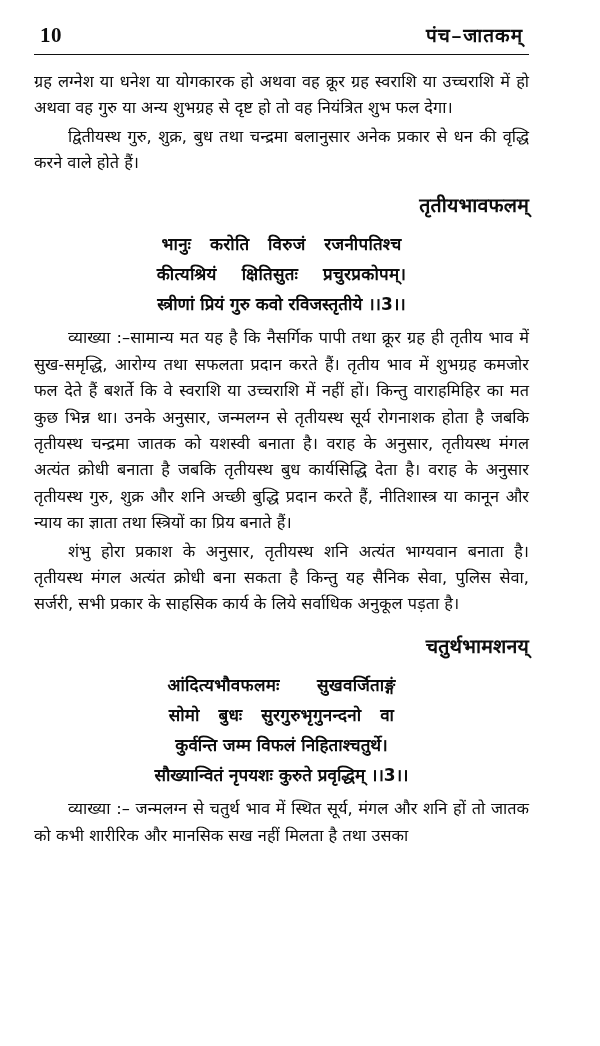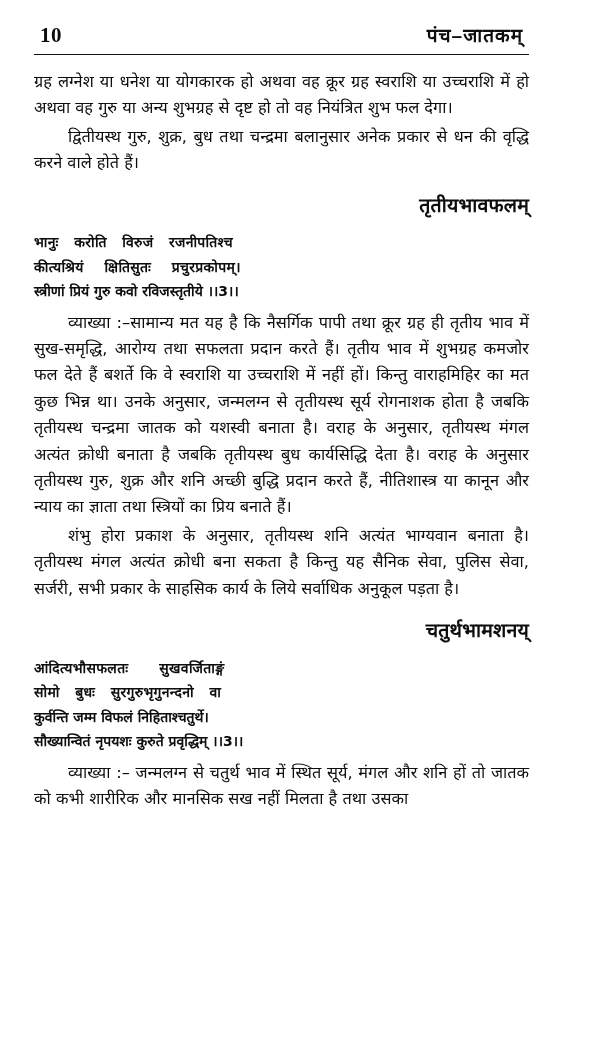--- a/index.html
+++ b/index.html
@@ -28,21 +28,21 @@
     font-size: 20px;
     font-weight: bold;
     letter-spacing: 0.5px;
     padding: 0 6px 6px 6px;
   }
   .header .folio {
     font-family: "Liberation Serif", serif;
     font-size: 21px;
   }
   .header .bookname {
-    font-family: Liberation Sans, sans-serif;
+    font-family: Liberation Mono, monospace;
     font-size: 19px;
     letter-spacing: 1px;
   }
   .rule {
     border-top: 1.6px solid #111;
     margin: 0 0 14px 0;
   }
   .body-text {
     font-family: "DejaVu Sans", sans-serif;
     font-size: 16.3px;
@@ -59,23 +59,24 @@
   h2.section-title {
     font-family: "DejaVu Sans", sans-serif;
     font-size: 19.5px;
     font-weight: bold;
     text-align: right;
     margin: 13px 0 9px 0;
     letter-spacing: 0.2px;
   }
   .verse {
     font-family: "DejaVu Sans", sans-serif;
-    font-size: 14px;
+    font-size: 17px;
     font-weight: bold;
     line-height: 1.75;
+    text-align: center;
     margin: 0 0 6px 0;
   }
   .verse .vline {
     display: block;
     white-space: pre;
   }
   .verse-sparse {
     letter-spacing: 0.3px;
   }
   .commentary {
@@ -110,21 +111,21 @@
       <span class="vline">स्त्रीणां प्रियं गुरु कवो रविजस्तृतीये ।।3।।</span>
     </div>
 
     <p class="para indent commentary">व्याख्या :–सामान्य मत यह है कि नैसर्गिक पापी तथा क्रूर ग्रह ही तृतीय भाव में सुख-समृद्धि, आरोग्य तथा सफलता प्रदान करते हैं। तृतीय भाव में शुभग्रह कमजोर फल देते हैं बशर्ते कि वे स्वराशि या उच्चराशि में नहीं हों। किन्तु वाराहमिहिर का मत कुछ भिन्न था। उनके अनुसार, जन्मलग्न से तृतीयस्थ सूर्य रोगनाशक होता है जबकि तृतीयस्थ चन्द्रमा जातक को यशस्वी बनाता है। वराह के अनुसार, तृतीयस्थ मंगल अत्यंत क्रोधी बनाता है जबकि तृतीयस्थ बुध कार्यसिद्धि देता है। वराह के अनुसार तृतीयस्थ गुरु, शुक्र और शनि अच्छी बुद्धि प्रदान करते हैं, नीतिशास्त्र या कानून और न्याय का ज्ञाता तथा स्त्रियों का प्रिय बनाते हैं।</p>
 
     <p class="para indent">शंभु होरा प्रकाश के अनुसार, तृतीयस्थ शनि अत्यंत भाग्यवान बनाता है। तृतीयस्थ मंगल अत्यंत क्रोधी बना सकता है किन्तु यह सैनिक सेवा, पुलिस सेवा, सर्जरी, सभी प्रकार के साहसिक कार्य के लिये सर्वाधिक अनुकूल पड़ता है।</p>
 
     <h2 class="section-title">चतुर्थभामशनय्</h2>
 
     <div class="verse">
-      <span class="vline verse-sparse">आंदित्यभौसफलतः      सुखवर्जिताङ्गं</span>
+      <span class="vline verse-sparse">आंदित्यभौवफलमः      सुखवर्जिताङ्गं</span>
       <span class="vline verse-sparse">सोमो   बुधः   सुरगुरुभृगुनन्दनो   वा</span>
       <span class="vline">कुर्वन्ति जम्म विफलं निहिताश्चतुर्थे।</span>
       <span class="vline">सौख्यान्वितं नृपयशः कुरुते प्रवृद्धिम् ।।3।।</span>
     </div>
 
     <p class="para indent commentary tight">व्याख्या :– जन्मलग्न से चतुर्थ भाव में स्थित सूर्य, मंगल और शनि हों तो जातक को कभी शारीरिक और मानसिक सख नहीं मिलता है तथा उसका</p>
 
   </div>
 </div>
 

